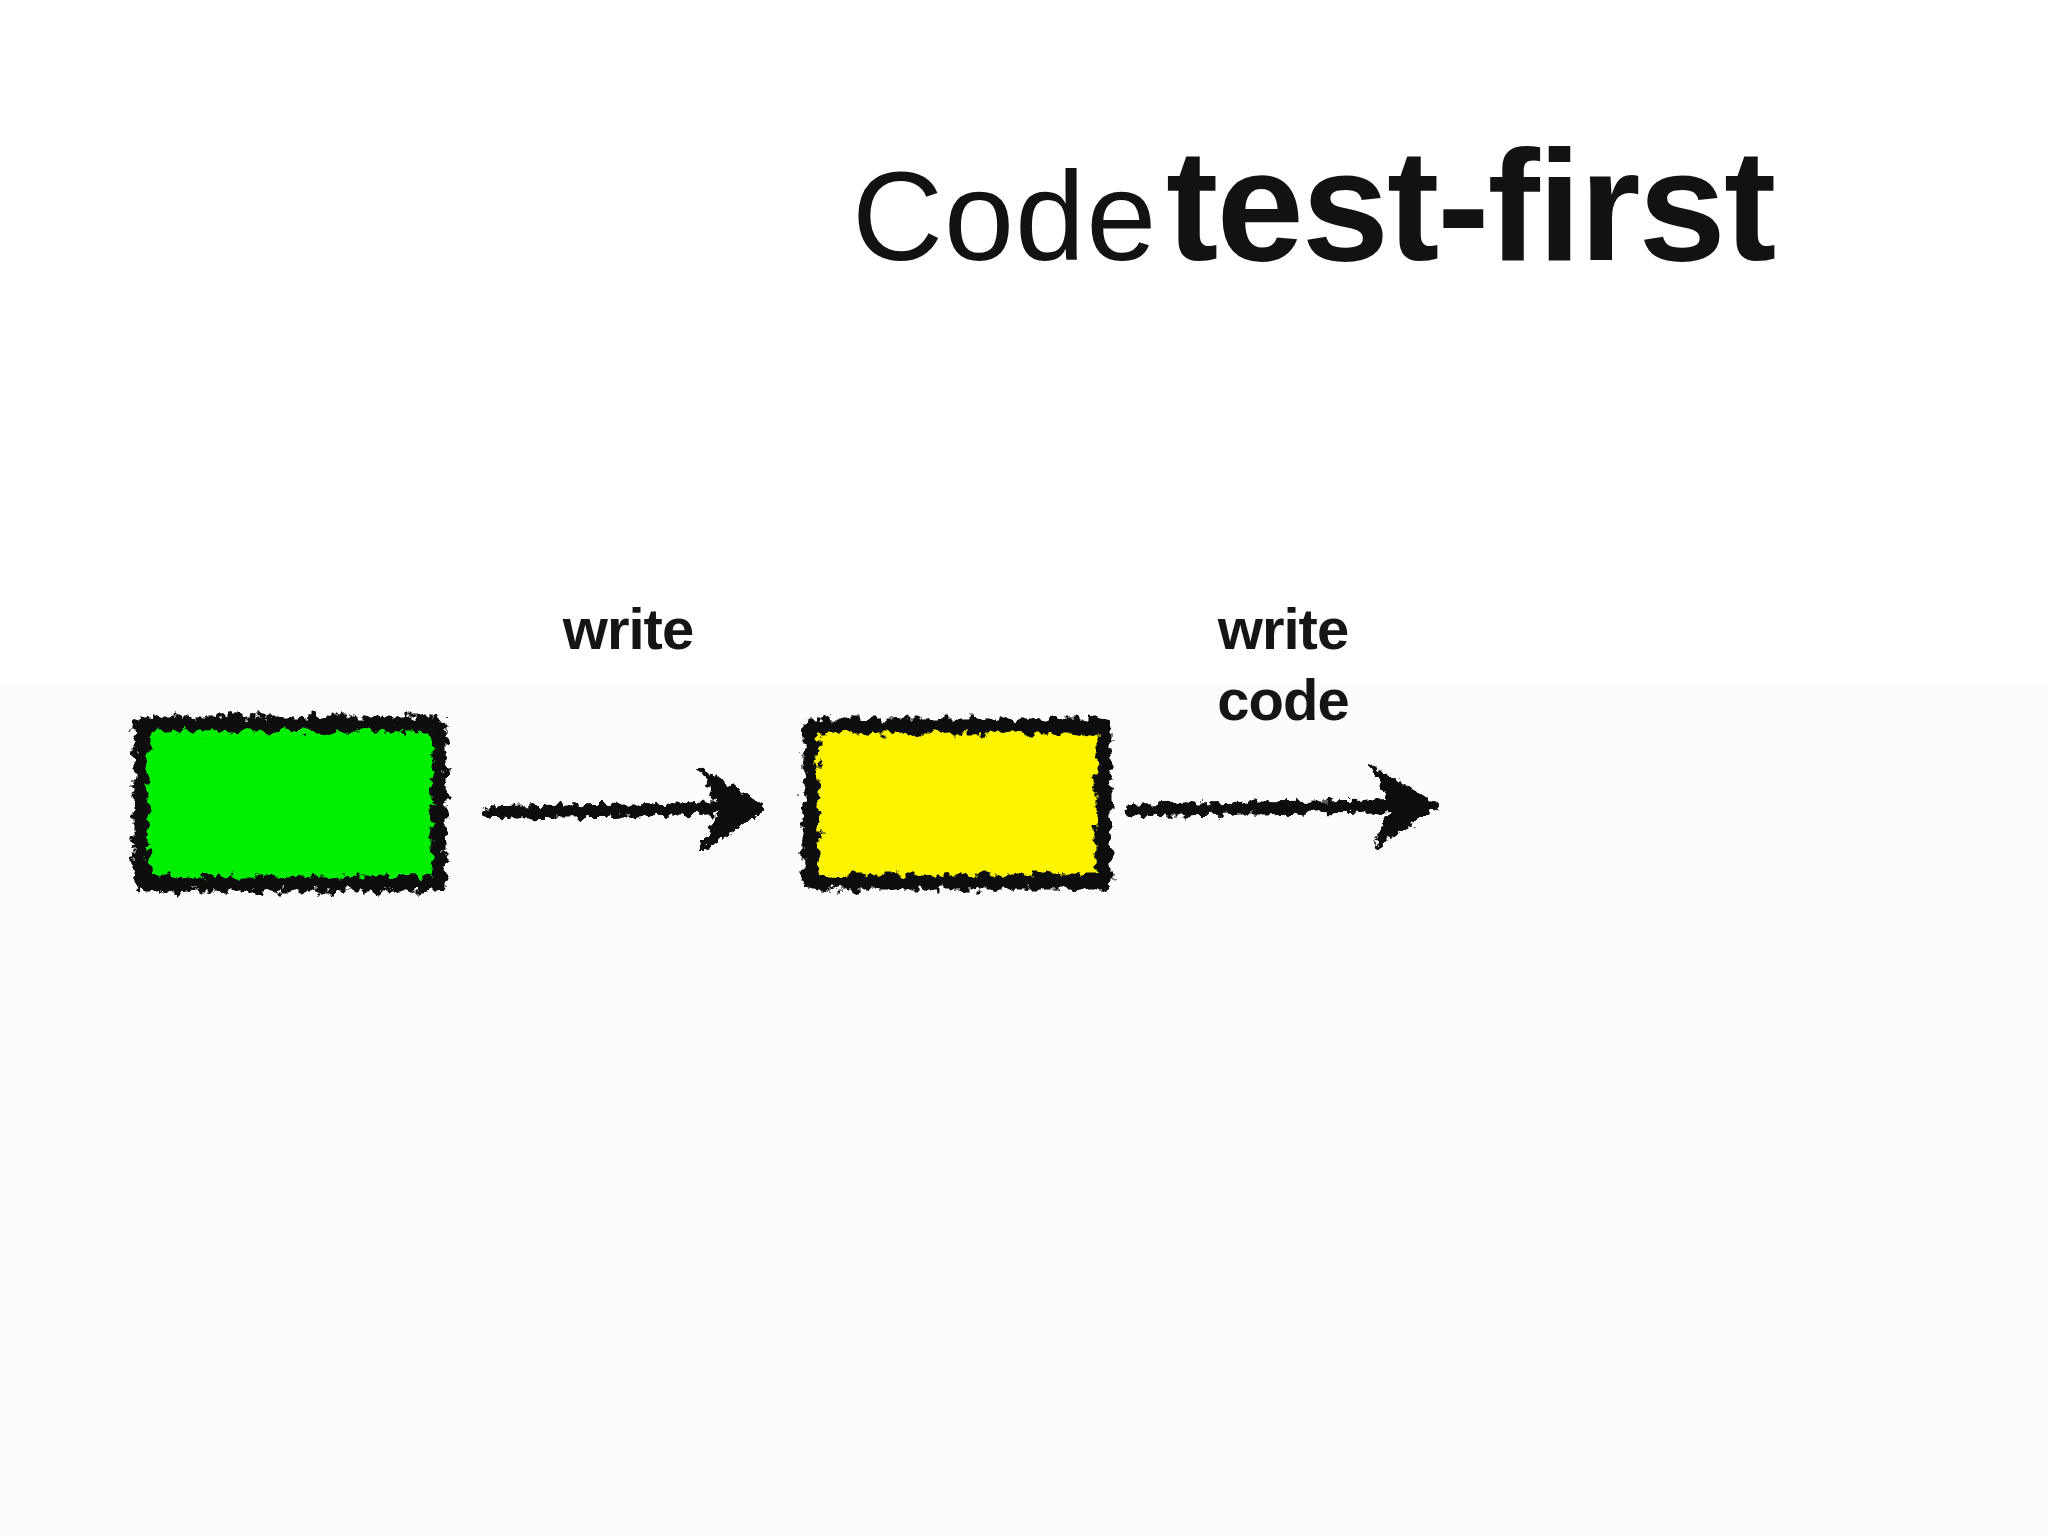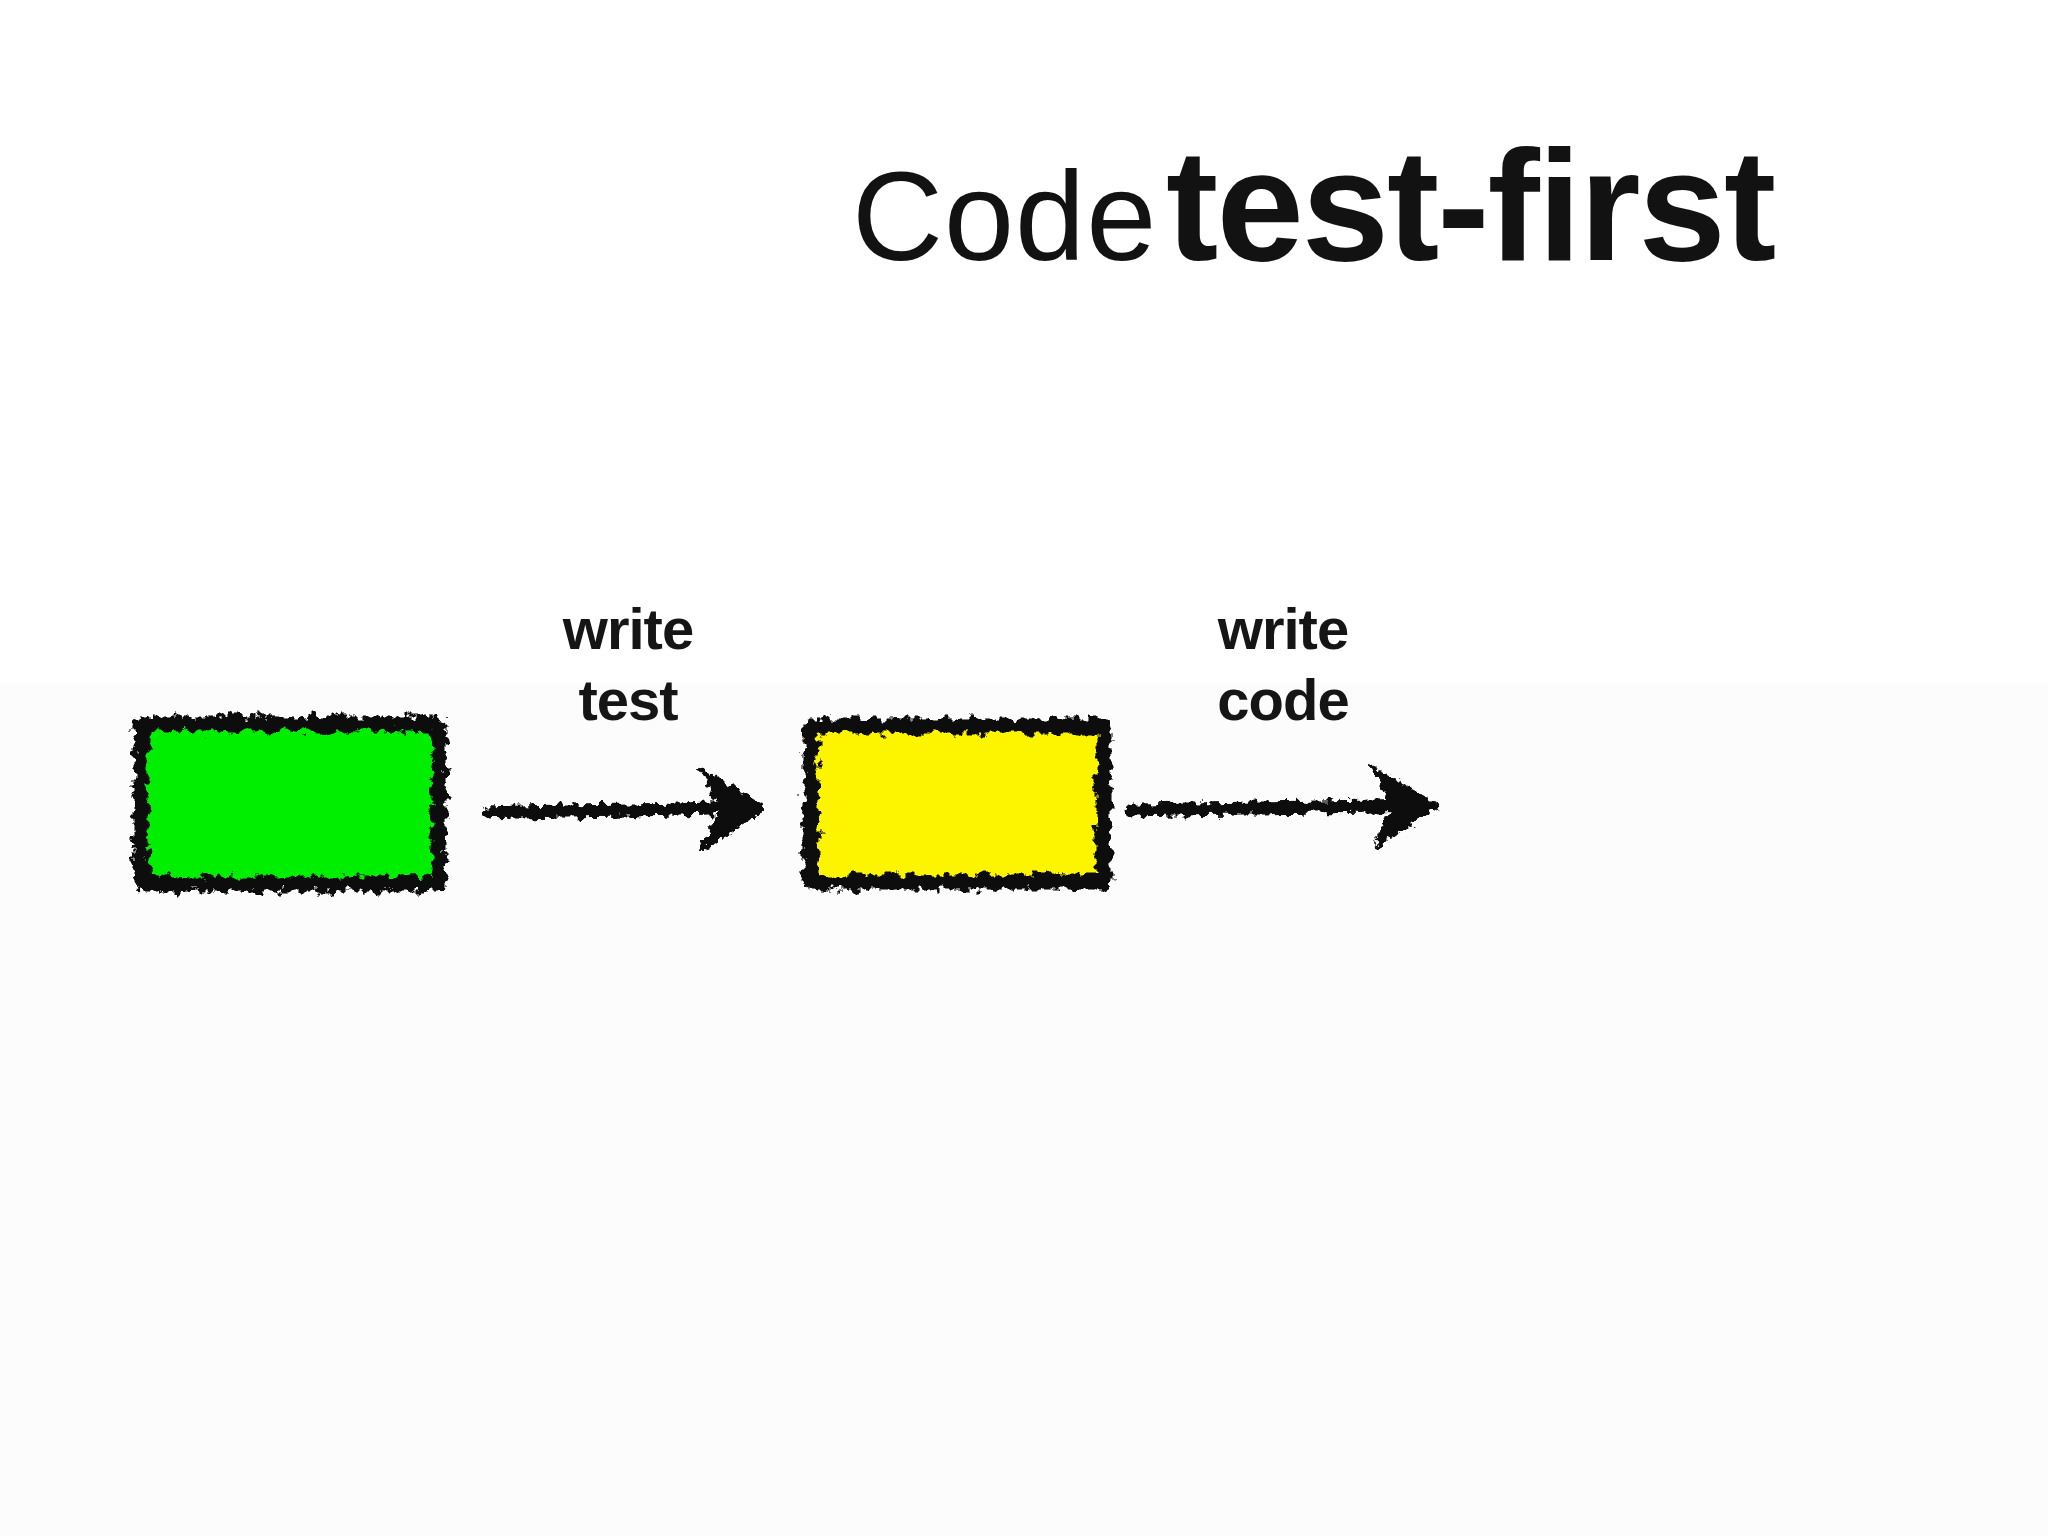--- a/index.html
+++ b/index.html
@@ -103,21 +103,20 @@
     </g>
 
     <g filter="url(#rough-d)">
       <path d="M 1133 810 C 1210 808, 1310 808, 1408 805" fill="none" stroke="#0d0d0d" stroke-width="13" stroke-linecap="round"></path>
       <path d="M 1436 806 L 1372 767 L 1394 806 L 1374 847 Z" fill="#0d0d0d" stroke="#0d0d0d" stroke-width="4" stroke-linejoin="round"></path>
     </g>
   </svg>
 
   <div class="arrow-label" id="label-write-test">
     <span>write</span>
-    <span>test</span>
   </div>
 
   <div class="arrow-label" id="label-write-code">
     <span>write</span>
     <span>code</span>
   </div>
 
 </div>
 
 </body></html>

